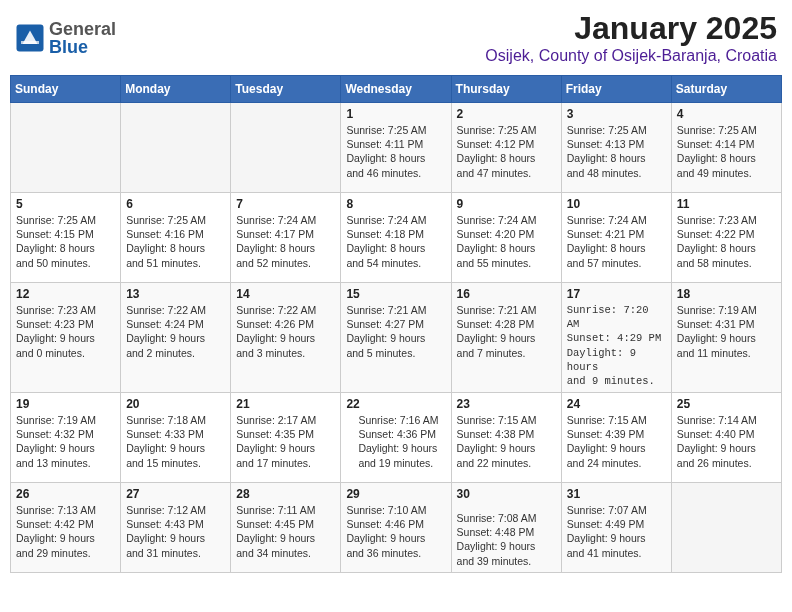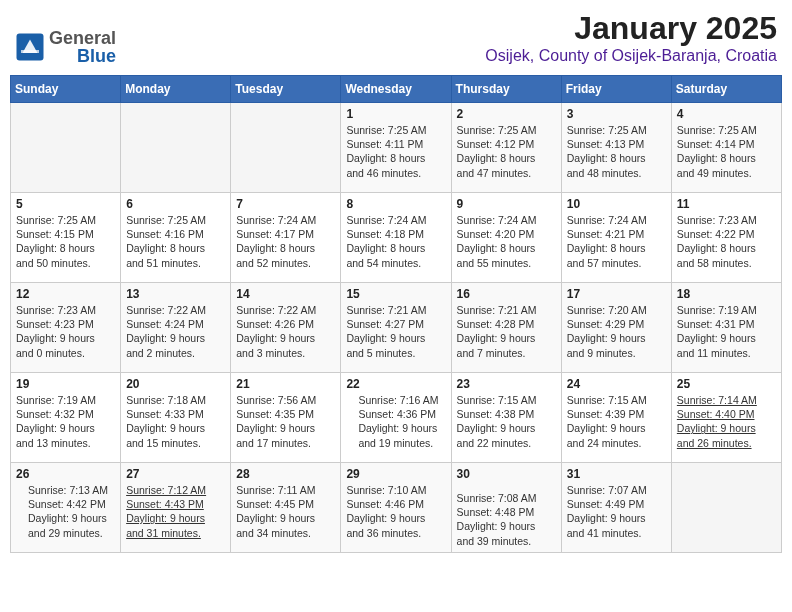--- a/index.html
+++ b/index.html
@@ -6,37 +6,37 @@
     body {
       font-family: Arial, sans-serif;
       background: #fff;
       width: 792px;
       min-height: 612px;
       padding: 10px;
     }
     .header {
       display: flex;
       justify-content: space-between;
-      align-items: flex-end;
+      align-items: center;
       margin-bottom: 10px;
       padding: 0 5px;
     }
     .logo {
       display: flex;
       align-items: center;
     }
     .logo-text {
       display: flex;
       flex-direction: column;
       font-size: 18px;
       font-weight: bold;
       line-height: 1;
     }
     .logo-text .general { color: #555; }
-    .logo-text .blue { color: #1a5fa8; margin-left: 28px; }
+    .logo-text .blue { color: #1a5fa8; }
     .logo-icon {
       width: 30px;
       height: 30px;
       margin-right: 4px;
     }
     .title-block {
       text-align: right;
     }
     .title-block h1 {
       font-size: 32px;
@@ -240,21 +240,21 @@
         </td>
         <td>
           <div class="day-num">16</div>
           <div class="day-info" style="white-space: pre-line;">Sunrise: 7:21 AM
 Sunset: 4:28 PM
 Daylight: 9 hours
 and 7 minutes.</div>
         </td>
         <td>
           <div class="day-num">17</div>
-          <div class="day-info" style="white-space: pre-line;">Sunrise: 7:20 AM
+          <div class="day-info" style="white-space: pre-line; font-family: Liberation Mono, monospace;">Sunrise: 7:20 AM
 Sunset: 4:29 PM
 Daylight: 9 hours
 and 9 minutes.</div>
         </td>
         <td>
           <div class="day-num">18</div>
           <div class="day-info" style="white-space: pre-line;">Sunrise: 7:19 AM
 Sunset: 4:31 PM
 Daylight: 9 hours
 and 11 minutes.</div>
@@ -270,21 +270,21 @@
         </td>
         <td>
           <div class="day-num">20</div>
           <div class="day-info" style="white-space: pre-line;">Sunrise: 7:18 AM
 Sunset: 4:33 PM
 Daylight: 9 hours
 and 15 minutes.</div>
         </td>
         <td>
           <div class="day-num">21</div>
-          <div class="day-info" style="white-space: pre-line;">Sunrise: 7:56 AM
+          <div class="day-info" style="white-space: pre-line;">Sunrise: 2:17 AM
 Sunset: 4:35 PM
 Daylight: 9 hours
 and 17 minutes.</div>
         </td>
         <td>
           <div class="day-num">22</div>
           <div class="day-info" style="white-space: pre-line; margin-left: 12px;">Sunrise: 7:16 AM
 Sunset: 4:36 PM
 Daylight: 9 hours
 and 19 minutes.</div>
@@ -298,37 +298,37 @@
         </td>
         <td>
           <div class="day-num">24</div>
           <div class="day-info" style="white-space: pre-line;">Sunrise: 7:15 AM
 Sunset: 4:39 PM
 Daylight: 9 hours
 and 24 minutes.</div>
         </td>
         <td>
           <div class="day-num">25</div>
-          <div class="day-info" style="white-space: pre-line; text-decoration: underline;">Sunrise: 7:14 AM
+          <div class="day-info" style="white-space: pre-line;">Sunrise: 7:14 AM
 Sunset: 4:40 PM
 Daylight: 9 hours
 and 26 minutes.</div>
         </td>
       </tr>
       <tr>
         <td>
           <div class="day-num">26</div>
-          <div class="day-info" style="white-space: pre-line; margin-left: 12px;">Sunrise: 7:13 AM
+          <div class="day-info" style="white-space: pre-line;">Sunrise: 7:13 AM
 Sunset: 4:42 PM
 Daylight: 9 hours
 and 29 minutes.</div>
         </td>
         <td>
           <div class="day-num">27</div>
-          <div class="day-info" style="white-space: pre-line; text-decoration: underline;">Sunrise: 7:12 AM
+          <div class="day-info" style="white-space: pre-line;">Sunrise: 7:12 AM
 Sunset: 4:43 PM
 Daylight: 9 hours
 and 31 minutes.</div>
         </td>
         <td>
           <div class="day-num">28</div>
           <div class="day-info" style="white-space: pre-line;">Sunrise: 7:11 AM
 Sunset: 4:45 PM
 Daylight: 9 hours
 and 34 minutes.</div>

